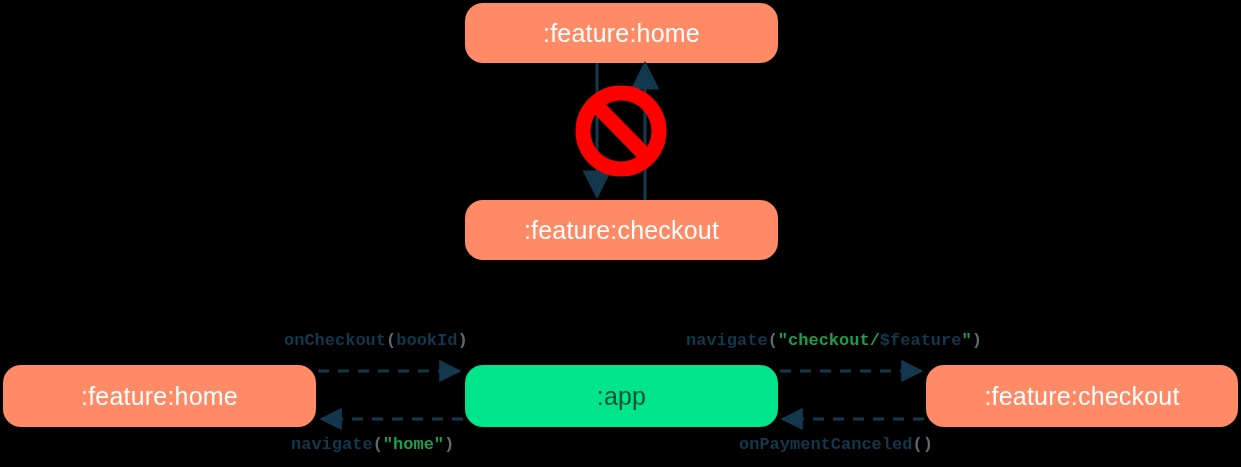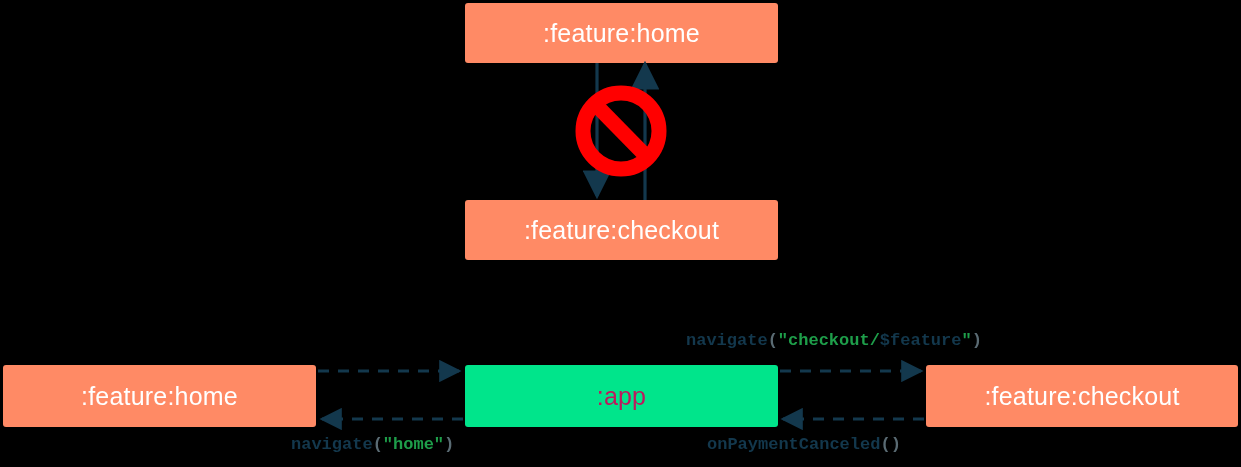--- a/index.html
+++ b/index.html
@@ -22,33 +22,33 @@
     background: #000000;
   }
 
   
   .node {
     position: absolute;
     box-sizing: border-box;
     display: flex;
     align-items: center;
     justify-content: center;
-    border-radius: 3px;
+    border-radius: 18px;
     font-family: "Liberation Sans", sans-serif;
     font-size: 25px;
     letter-spacing: 0.2px;
     white-space: nowrap;
   }
   .node.feature {
     background: #FF8A65;
     color: #FFFFFF;
   }
   .node.app {
     background: #00E58B;
-    color: #be185d;
+    color: #14532d;
   }
 
   
   #node-home-top     { left: 465px; top: 3px;   width: 313px; height: 60px; }
   #node-checkout-top { left: 465px; top: 200px; width: 313px; height: 60px; }
 
   
   #node-home-bottom     { left: 3px;   top: 365px; width: 313px; height: 62px; }
   #node-app             { left: 465px; top: 365px; width: 313px; height: 62px; }
   #node-checkout-bottom { left: 926px; top: 365px; width: 312px; height: 62px; }
@@ -73,21 +73,21 @@
     color: #13384D;
   }
   .tok-fn    { color: #13384D; }
   .tok-paren { color: #5A6B73; }
   .tok-str   { color: #1E9E4A; }
   .tok-var   { color: #13384D; }
 
   #label-oncheckout  { left: 284px;  top: 331px; }
   #label-nav-home    { left: 291px;  top: 435px; }
   #label-nav-co      { left: 686px;  top: 331px; }
-  #label-oncancel    { left: 707px;  top: 435px; }
+  #label-oncancel    { left: 739px;  top: 435px; }
 </style>
 </head>
 <body>
 
 <div id="stage">
 
   <div class="node feature" id="node-home-top">
     <span>:feature:home</span>
   </div>
 
@@ -128,20 +128,23 @@
     <line x1="780" y1="371" x2="921" y2="371" stroke="#13384D" stroke-width="3.2" stroke-dasharray="11 9" marker-end="url(#arrow-solid-dash)"></line>
 
     <line x1="924" y1="419" x2="783" y2="419" stroke="#13384D" stroke-width="3.2" stroke-dasharray="11 9" marker-end="url(#arrow-solid-dash)"></line>
 
     <g>
       <circle cx="621" cy="131" r="38" fill="none" stroke="#FF0000" stroke-width="15"></circle>
       <line x1="596" y1="105" x2="647" y2="157" stroke="#FF0000" stroke-width="15" stroke-linecap="butt"></line>
     </g>
   </svg>
 
+  <div class="edge-label" id="label-oncheckout">
+    <span class="tok-fn">onCheckout</span><span class="tok-paren">(</span><span class="tok-var">bookId</span><span class="tok-paren">)</span>
+  </div>
 
   <div class="edge-label" id="label-nav-home">
     <span class="tok-fn">navigate</span><span class="tok-paren">(</span><span class="tok-str">"home"</span><span class="tok-paren">)</span>
   </div>
 
   <div class="edge-label" id="label-nav-co">
     <span class="tok-fn">navigate</span><span class="tok-paren">(</span><span class="tok-str">"checkout/</span><span class="tok-var">$feature</span><span class="tok-str">"</span><span class="tok-paren">)</span>
   </div>
 
   <div class="edge-label" id="label-oncancel">

